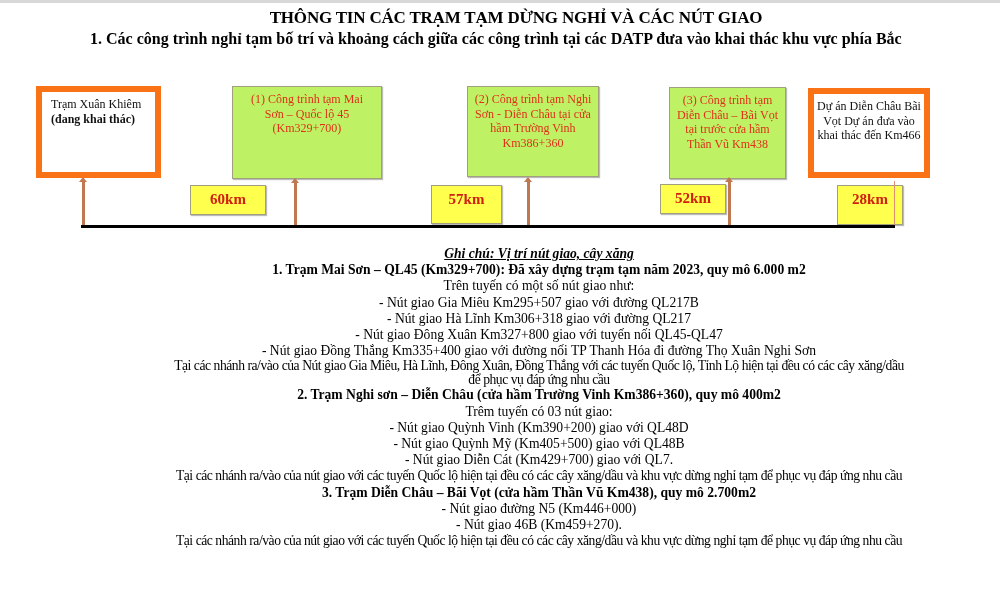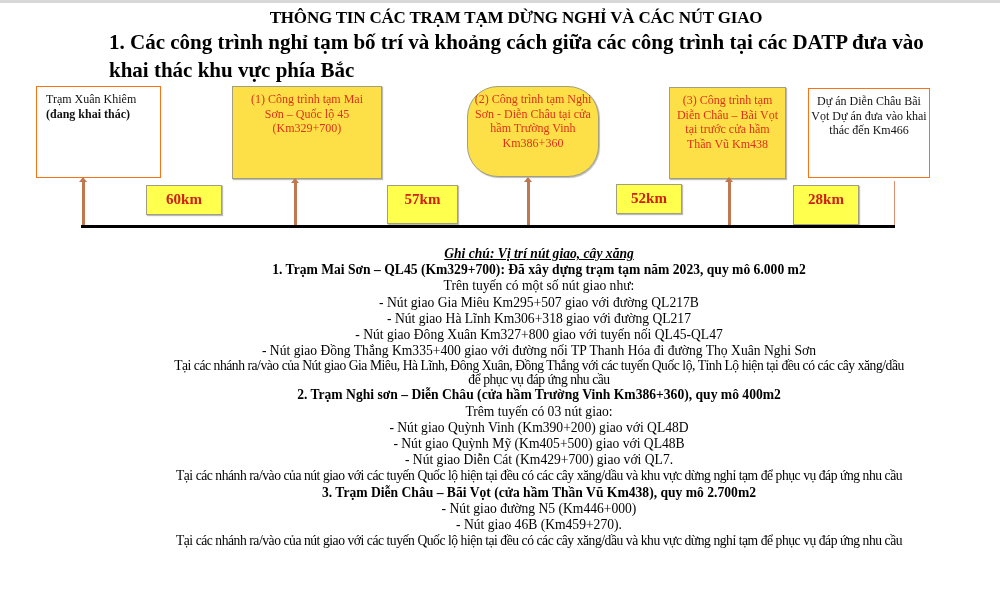--- a/index.html
+++ b/index.html
@@ -7,33 +7,34 @@
     width: 1000px; height: 602px; background: #ffffff; position: relative; overflow: hidden;
     font-family: "Liberation Serif", "DejaVu Serif", serif; color: #000;
   }
   .topbar { position: absolute; left: 0; top: 0; width: 1000px; height: 3px; background: #d8d8d8; }
   .title {
     position: absolute; left: 16px; top: 8px; width: 1000px; text-align: center;
     font-weight: bold; font-size: 17px; letter-spacing: -0.2px;
   }
   .subtitle {
     position: absolute; left: 90px; top: 28px; width: 830px;
-    font-weight: bold; font-size: 21px; line-height: 28px; margin-left: 19px;
+    font-weight: bold; font-size: 16px; line-height: 22px;
   }
   .box {
     position: absolute; box-sizing: border-box; text-align: center;
     font-size: 12px; line-height: 14.5px; padding-top: 5px;
   }
-  .box.white { background: #fff; border: 1px solid #f97316; color: #111; }
-  .box.yellow { background: #fde047; border: 1px solid #a0a080; color: #e0301a; box-shadow: 1px 1px 1px #bbb; }
+  .box.white { background: #fff; border: 6px solid #f97316; color: #111; }
+  .box.yellow { background: #bef264; border: 1px solid #a0a080; color: #e0301a; box-shadow: 1px 1px 1px #bbb; }
   .box .bold { font-weight: bold; }
   .km {
     position: absolute; box-sizing: border-box; background: #ffff4d; border: 1px solid #a0a080;
     color: #d02010; font-weight: bold; font-size: 15px; text-align: center; line-height: 27px;
     box-shadow: 1px 1px 1px #bbb;
+    margin-left: 44px;
   }
   .axis { position: absolute; left: 81px; top: 225px; width: 814px; height: 3px; background: #000; }
   .arrow { position: absolute; width: 3px; background: #c07850; }
   .arrow::before {
     content: ""; position: absolute; left: -3px; top: -4px; width: 0; height: 0;
     border-left: 4.5px solid transparent; border-right: 4.5px solid transparent; border-bottom: 5px solid #c07850;
   }
   .arrow.thin { width: 1px; background: #e09070; }
   .arrow.thin::before { display: none; }
   .notes { position: absolute; left: 89px; top: 246px; width: 900px; font-size: 13.6px; line-height: 16.2px; text-align: center; }
@@ -52,21 +53,21 @@
 
 <div class="box white" style="left:36px; top:86px; width:125px; height:92px; text-align:left; padding-left:9px;">
   <div>Trạm Xuân Khiêm</div>
   <div class="bold">(đang khai thác)</div>
 </div>
 
 <div class="box yellow" style="left:232px; top:86px; width:150px; height:93px;">
   <div style="padding:0 10px;">(1) Công trình tạm Mai Sơn – Quốc lộ 45 (Km329+700)</div>
 </div>
 
-<div class="box yellow" style="left:467px; top:86px; width:132px; height:91px;border-radius:31px;">
+<div class="box yellow" style="left:467px; top:86px; width:132px; height:91px;">
   <div style="padding:0 6px;">(2) Công trình tạm Nghi Sơn - Diễn Châu tại cửa hầm Trường Vinh Km386+360</div>
 </div>
 
 <div class="box yellow" style="left:669px; top:87px; width:117px; height:92px;">
   <div style="padding:0 4px;">(3) Công trình tạm Diễn Châu – Bãi Vọt tại trước cửa hầm Thần Vũ Km438</div>
 </div>
 
 <div class="box white" style="left:808px; top:88px; width:122px; height:90px; ">
   <div style="padding:0 2px;">Dự án Diễn Châu Bãi Vọt Dự án đưa vào khai thác đến Km466</div>
 </div>

